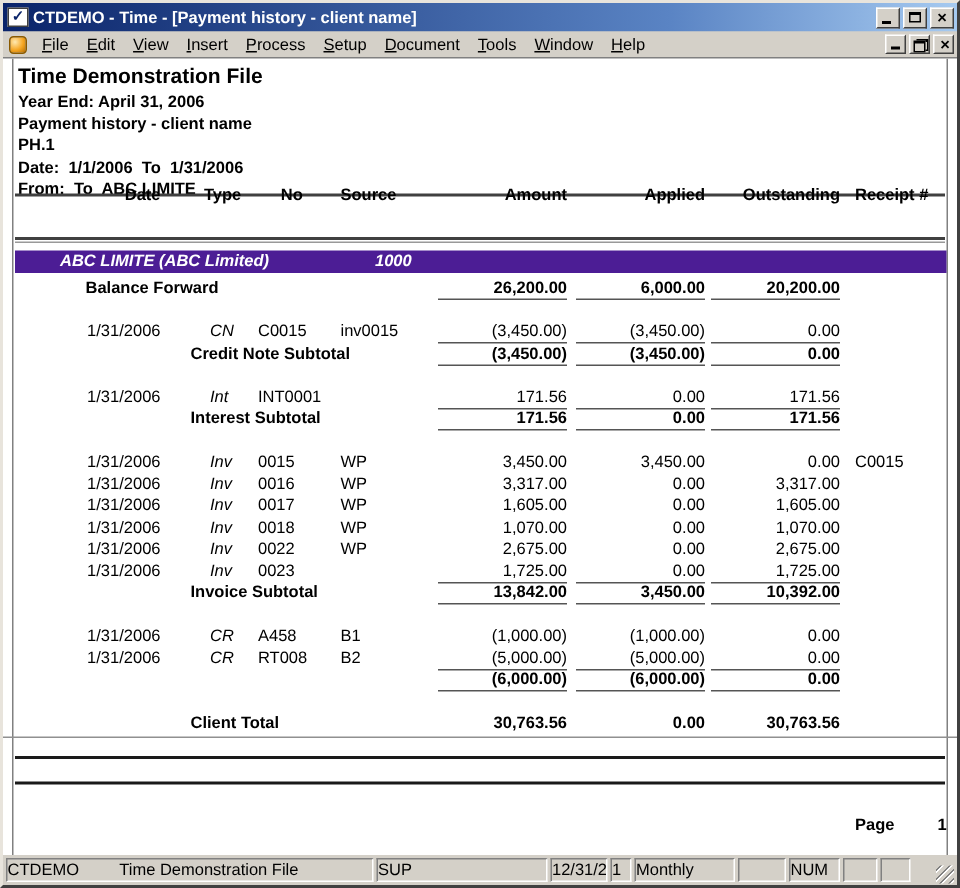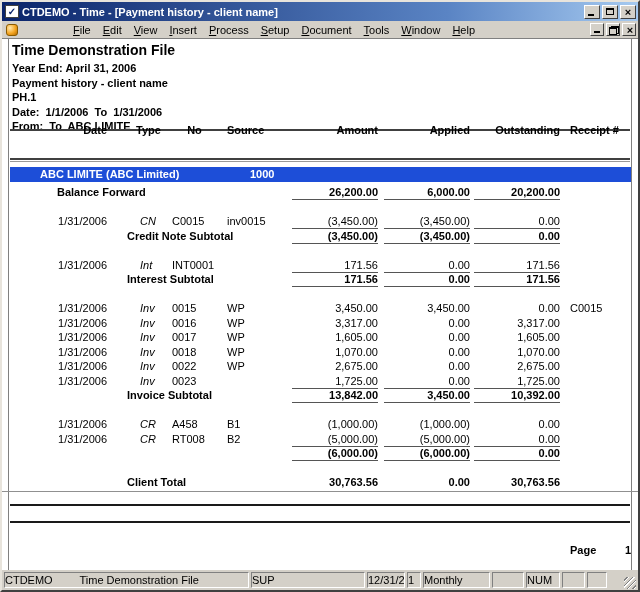--- a/index.html
+++ b/index.html
@@ -19,21 +19,21 @@
   .winbtn .glyph-min{position:absolute;left:3px;bottom:2px;width:6px;height:2px;background:#000;}
   .winbtn .glyph-max{position:absolute;left:3px;top:2px;width:8px;height:7px;border:1px solid #000;border-top-width:2px;}
   .winbtn .glyph-restore{position:absolute;left:2px;top:2px;width:10px;height:9px;}
   .glyph-restore:before{content:"";position:absolute;right:0;top:0;width:6px;height:5px;border:1px solid #000;border-top-width:2px;background:#d4d0c8;}
   .glyph-restore:after{content:"";position:absolute;left:0;bottom:0;width:6px;height:5px;border:1px solid #000;border-top-width:2px;background:#d4d0c8;}
   .winbtn .glyph-x{position:absolute;left:0;top:-1px;width:14px;text-align:center;font-size:11px;font-weight:bold;color:#000;line-height:14px;}
   
   .menubar{height:17px;flex:0 0 17px;display:flex;align-items:center;padding:0 2px;background:#d4d0c8;}
   .doc-icon{width:12px;height:12px;border-radius:3px;margin:0 4px 0 2px;flex:0 0 12px;
     background:radial-gradient(circle at 30% 30%,#ffe9b0,#f5a623 55%,#b36b00);border:1px solid #8a5a00;}
-  .menu-items{display:flex;flex:1;margin-left:45px;}
+  .menu-items{display:flex;flex:1;}
   .menu-item{font-size:11px;padding:1px 6px;color:#000;cursor:default;white-space:nowrap;}
   .menu-item u{text-decoration:underline;}
   .mdi-btn{width:14px;height:13px;}
   
   .client{position:relative;flex:1;background:#fff;border-top:1px solid #808080;overflow:hidden;}
   .page-edge{position:absolute;top:0;bottom:0;width:1px;background:#808080;}
   .page-edge.left{left:6px;}  .page-edge.right{right:6px;}
   .rpt-header{position:absolute;left:10px;top:3px;}
   .rpt-title{font-size:14px;font-weight:bold;margin-bottom:3px;}
   .rpt-line{font-size:11px;font-weight:bold;line-height:14.5px;white-space:pre;}
@@ -44,22 +44,22 @@
   .colheads{position:absolute;left:0;right:0;top:84px;height:14px;font-size:11px;font-weight:bold;}
   .colheads span,.cell{position:absolute;top:0;white-space:nowrap;font-size:11px;line-height:14px;}
   .h-date{left:50px;width:55px;text-align:right;}
   .h-type{left:134px;width:32px;}
   .h-no{left:170px;width:45px;text-align:center;}
   .h-source{left:225px;width:55px;}
   .h-amount,.c-amt{left:290px;width:86px;text-align:right;}
   .h-applied,.c-app{left:382px;width:86px;text-align:right;}
   .h-outstanding,.c-out{left:472px;width:86px;text-align:right;}
   .h-receipt,.c-rcpt{left:568px;width:60px;}
-  .client-bar{position:absolute;left:8px;right:7px;top:128px;height:15px;background:#1d4ed8;color:#fff;
-    font-size:11px;font-weight:bold;line-height:15px;}
+  .client-bar{position:absolute;left:8px;right:7px;top:128px;height:15px;background:#4c1d95;color:#fff;
+    font-size:11px;font-weight:bold;line-height:15px;font-style:italic;}
   .client-bar .cname{position:absolute;left:30px;}
   .client-bar .cnum{position:absolute;left:240px;}
   #report-rows{position:absolute;left:0;right:0;top:146px;}
   .rrow{position:relative;height:14.5px;}
   .cell{top:0;}
   .c-date{left:50px;width:55px;text-align:right;}
   .c-type{left:138px;font-style:italic;}
   .c-no{left:170px;width:45px;}
   .c-source{left:225px;}
   .lbl{left:125px;font-weight:bold;}

